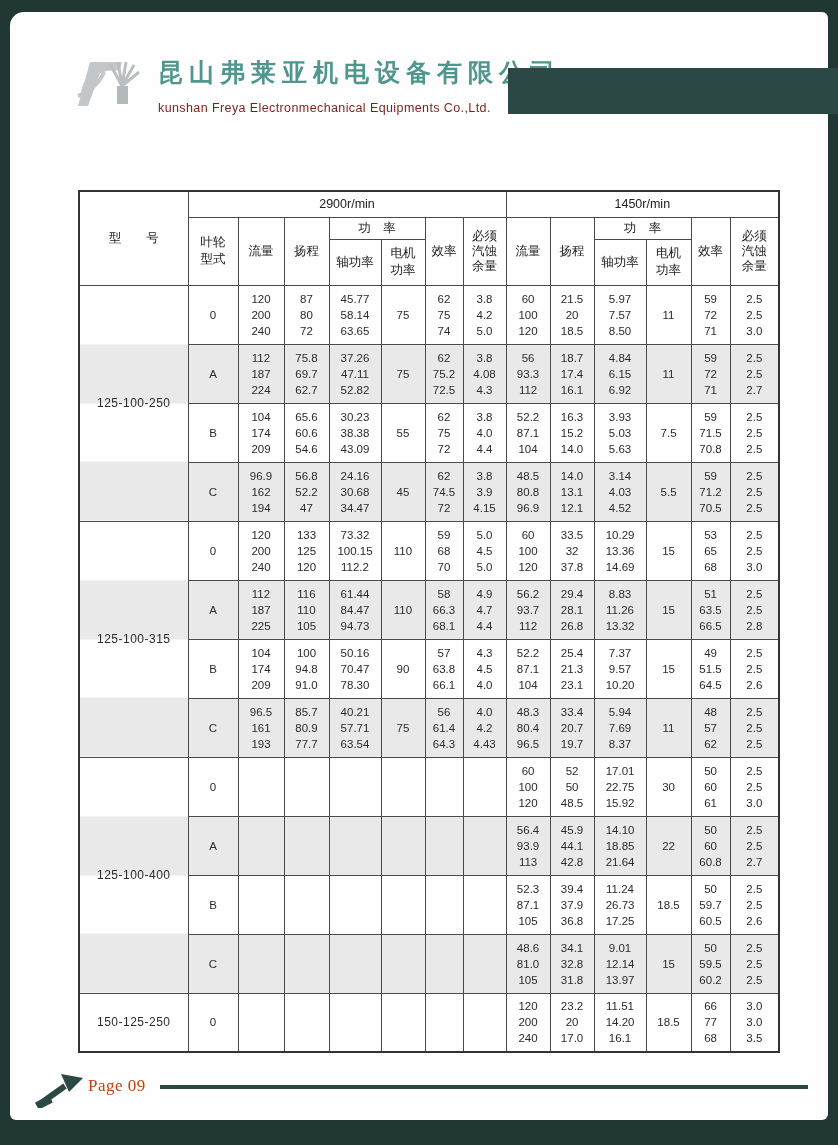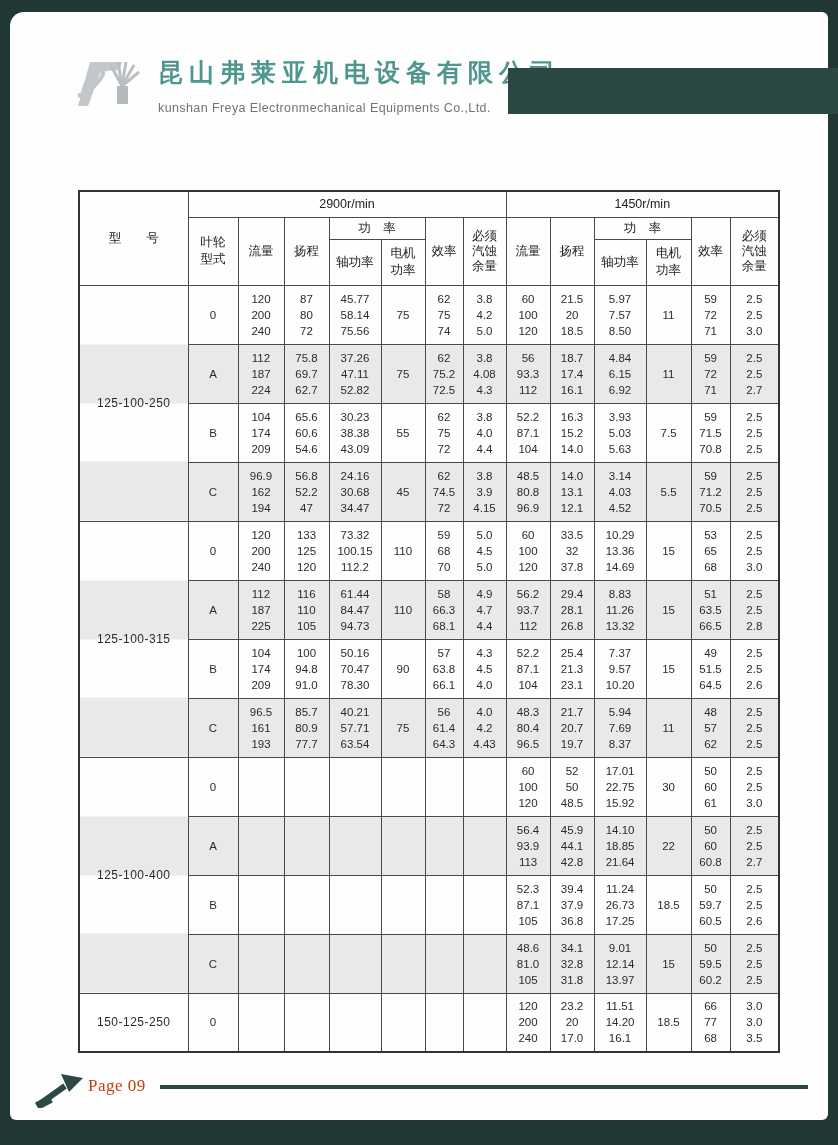--- a/index.html
+++ b/index.html
@@ -13,21 +13,21 @@
     background:#fefefe;border-radius:14px 6px 6px 6px;
   }
   
   .brand{position:absolute;top:40px;left:60px;display:flex;align-items:center;}
   .logo{width:78px;height:66px;margin-right:10px;}
   .brand-text{display:flex;flex-direction:column;}
   .company-cn{
     font-size:25px;color:#4e968e;letter-spacing:6px;font-weight:bold;white-space:nowrap;
   }
   .company-en{
-    font-size:12.5px;color:#737373;letter-spacing:.4px;margin-top:12px;white-space:nowrap;
+    font-size:12.5px;color:#7f1d1d;letter-spacing:.4px;margin-top:12px;white-space:nowrap;
   }
   .banner{
     position:absolute;top:68px;left:508px;right:0;height:46px;background:#2b4845;
   }
   
   .title{
     position:absolute;top:143px;left:68px;
     font-size:17px;font-weight:bold;color:#333;letter-spacing:1px;white-space:nowrap;
   }
   
@@ -168,21 +168,21 @@
             <div>240</div>
           </td>
           <td>
             <div>87</div>
             <div>80</div>
             <div>72</div>
           </td>
           <td>
             <div>45.77</div>
             <div>58.14</div>
-            <div>75.56</div>
+            <div>63.65</div>
           </td>
           <td>75</td>
           <td>
             <div>62</div>
             <div>75</div>
             <div>74</div>
           </td>
           <td>
             <div>3.8</div>
             <div>4.2</div>
@@ -573,21 +573,21 @@
             <div>4.0</div>
             <div>4.2</div>
             <div>4.43</div>
           </td>
           <td>
             <div>48.3</div>
             <div>80.4</div>
             <div>96.5</div>
           </td>
           <td>
-            <div>21.7</div>
+            <div>33.4</div>
             <div>20.7</div>
             <div>19.7</div>
           </td>
           <td>
             <div>5.94</div>
             <div>7.69</div>
             <div>8.37</div>
           </td>
           <td>11</td>
           <td>

